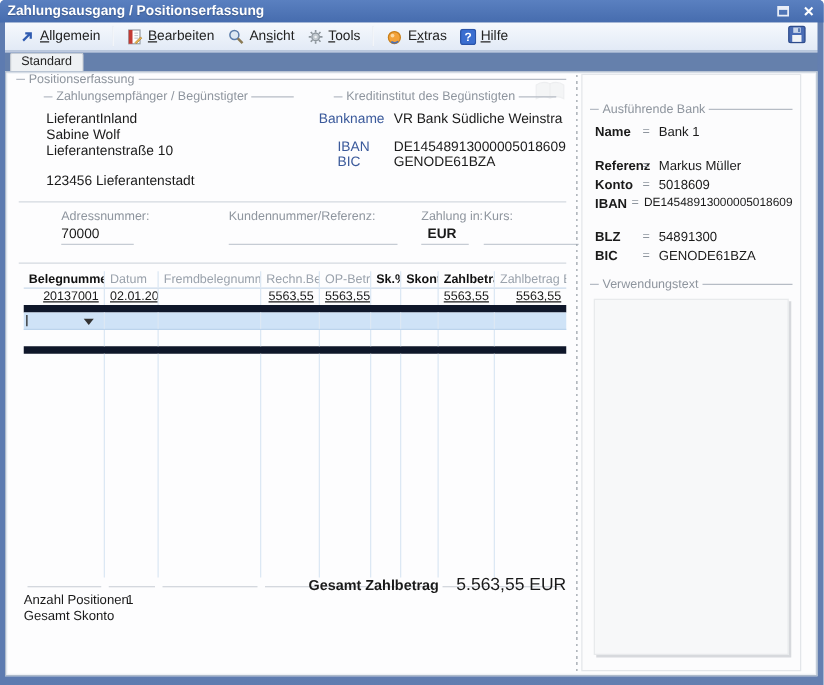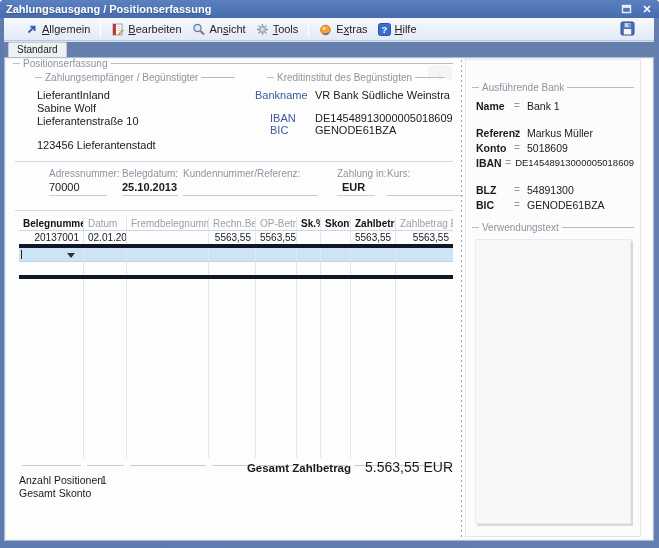--- a/index.html
+++ b/index.html
@@ -14,21 +14,21 @@
               background:linear-gradient(to bottom,#5a80c0,#466cae);
               border-radius:4px 4px 0 0; display:flex; align-items:center; padding:0 6px; }
   .titlebar .title { color:#fff; font-weight:bold; font-size:11px; flex:1;
                      white-space:nowrap; text-shadow:0 1px 1px rgba(0,0,0,.25); }
   .win-controls { display:flex; align-items:center; gap:7px; }
   .win-btn { width:13px; height:13px; display:flex; align-items:center; justify-content:center; cursor:default; }
 
   
   .toolbar { position:absolute; top:18px; left:4px; right:5px; height:23px;
              background:linear-gradient(to bottom,#f6f9fd,#e2eaf6);
-             border-bottom:1px solid #b9c7dc; display:flex; align-items:center; padding:0 16px; }
+             border-bottom:1px solid #b9c7dc; display:flex; align-items:center; padding:0 6px; }
   .menu-item { display:flex; align-items:center; gap:4px; padding:2px 5px; font-size:11px; color:#222; }
   .menu-item u { text-decoration:underline; }
   .tb-sep { width:1px; height:16px; background:#c2cedf; margin:0 5px; border-right:1px solid #fff; }
   .tb-spacer { flex:1; }
   .save-btn { padding:1px 3px; }
 
   
   .tabstrip { position:absolute; top:41px; left:4px; right:5px; height:16px;
               background:#6580ac; border-top:1px solid #d7e0ee; }
   .tab { position:absolute; left:4px; bottom:0; height:15px; padding:1px 8px 0 8px;
@@ -58,21 +58,21 @@
   .trow { display:flex; }
   .tcell { border-right:1px solid #dce8f4; padding:1px 4px 0 4px; height:13px; overflow:hidden; white-space:nowrap; }
   .tcell:last-child { border-right:none; }
   .c0{width:65px;text-align:right;} .c1{width:43px;} .c2{width:82px;}
   .c3{width:47px;text-align:right;} .c4{width:41px;text-align:right;}
   .c5{width:24px;text-align:right;} .c6{width:30px;text-align:right;}
   .c7{width:45px;text-align:right;} .c8{width:57px;text-align:right;}
   .thead .tcell { color:#9aa2ac; }
   .thead { border-bottom:1px solid #c9d9ea; }
   .thead .hb { color:#111; font-weight:bold; }
-  .rdata { border-bottom:4px solid #0f172a; }
+  .rdata { border-bottom:6px solid #0f172a;text-decoration:underline; }
   .rsel { background:#cfe3f7; border-bottom:1px solid #bcd4ec; position:relative; }
   .caret { position:absolute; left:2px; top:2px; width:1px; height:9px; background:#222; }
   .dd-arrow { position:absolute; left:48px; top:5px; width:0; height:0;
               border-left:4px solid transparent; border-right:4px solid transparent; border-top:5px solid #333; }
   .grid-empty { display:flex; height:179px; }
   .grid-empty .tcell { height:179px; }
   .sumrow .tcell { height:8px; position:relative; border-right:none; }
   .sumrow .tcell::after { content:""; position:absolute; left:3px; right:3px; bottom:0; border-bottom:1px solid #c6ccd4; }
 
   
@@ -210,25 +210,20 @@
     <div class="txt blue-label" style="left:265px; top:66px;">BIC</div>
     <div class="txt" style="left:310px; top:66px;">GENODE61BZA</div>
 
     <div class="hsep" style="left:10px; top:103px; width:438px;"></div>
 
     <div class="field" style="left:24px; top:110px; width:58px;">
       <div class="f-label">Adressnummer:</div>
       <div class="f-value">70000</div>
       <div class="f-line"></div>
     </div>
-    <div class="field" style="left:97px; top:110px; width:56px;">
-      <div class="f-label">Belegdatum:</div>
-      <div class="f-value bold">25.10.2013</div>
-      <div class="f-line"></div>
-    </div>
     <div class="field" style="left:158px; top:110px; width:135px;">
       <div class="f-label">Kundennummer/Referenz:</div>
       <div class="f-value"></div>
       <div class="f-line"></div>
     </div>
     <div class="field" style="left:312px; top:110px; width:38px;">
       <div class="f-label">Zahlung in:</div>
       <div class="f-value bold" style="padding-left:5px;">EUR</div>
       <div class="f-line"></div>
     </div>

